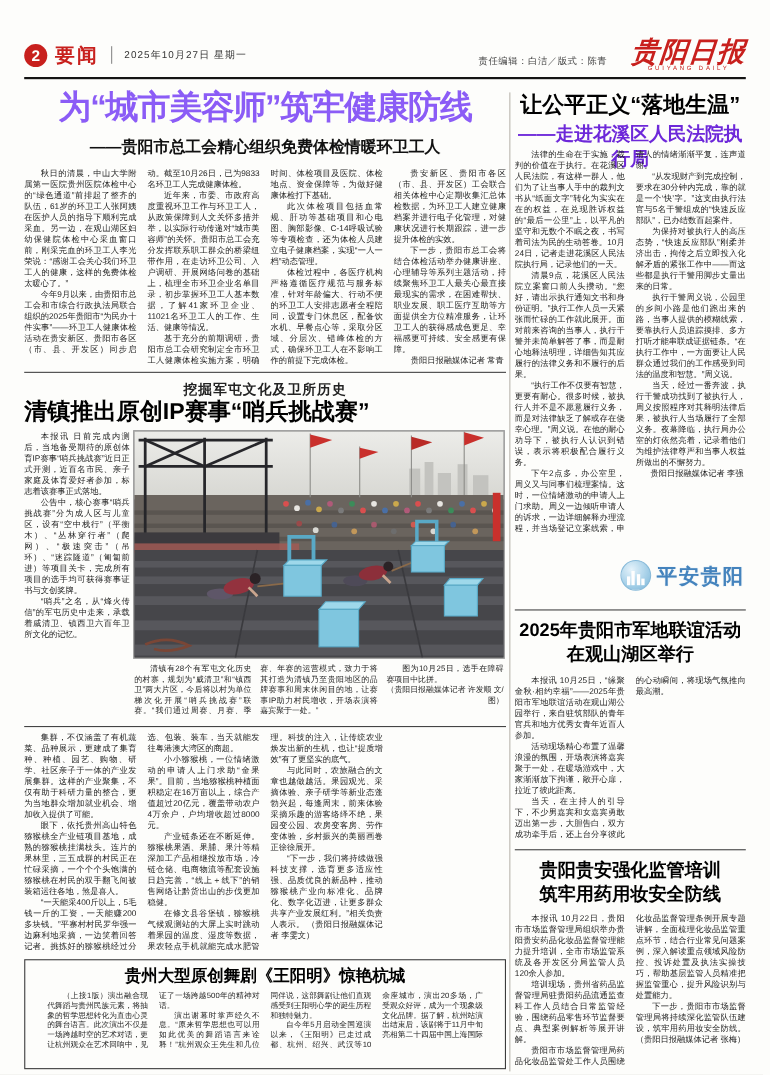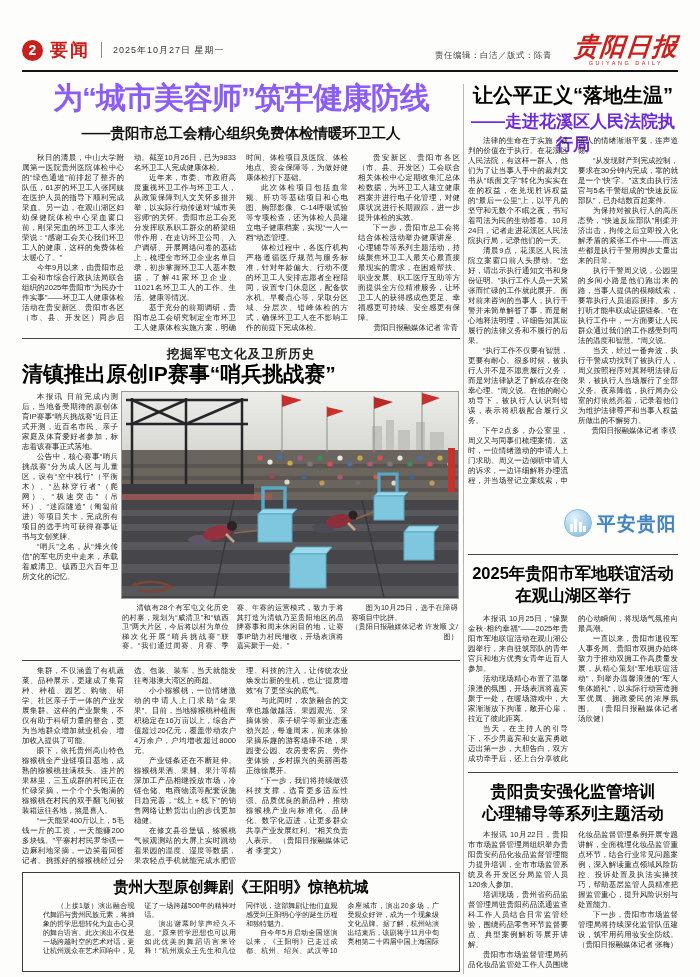--- a/index.html
+++ b/index.html
@@ -305,28 +305,27 @@
   <div class="hrule" style="left:468px;top:554px;width:210px;"></div>
 
   <div id="liaison-title" class="two-line-title">
     <div>2025年贵阳市军地联谊活动</div>
     <div>在观山湖区举行</div>
   </div>
   <div id="liaison-body" class="body-sm col2">
       <p>本报讯 10月25日，“缘聚金秋·相约幸福”——2025年贵阳市军地联谊活动在观山湖公园举行，来自驻筑部队的青年官兵和地方优秀女青年近百人参加。</p>
       <p>活动现场精心布置了温馨浪漫的氛围，开场表演将嘉宾聚于一处，在暖场游戏中，大家渐渐放下拘谨，敞开心扉，拉近了彼此距离。</p>
       <p>当天，在主持人的引导下，不少男嘉宾和女嘉宾勇敢迈出第一步，大胆告白，双方成功牵手后，还上台分享彼此的心动瞬间，将现场气氛推向最高潮。</p>
-      <p>一直以来，贵阳市退役军人事务局、贵阳市双拥办始终致力于推动双拥工作高质量发展，从精心策划“军地联谊活动”，到举办温馨浪漫的“军人集体婚礼”，以实际行动营造拥军优属、拥政爱民的浓厚氛围。 （贵阳日报融媒体记者 汤欣健）</p>
     </div>
 
   <div class="hrule" style="left:468px;top:772px;width:210px;"></div>
 
   <div id="reg-title" class="two-line-title">
     <div>贵阳贵安强化监管培训</div>
-    <div>心理辅导等系列主题活动</div>
+    <div>筑牢用药用妆安全防线</div>
   </div>
   <div id="reg-body" class="body-sm col2">
       <p>本报讯 10月22日，贵阳市市场监督管理局组织举办贵阳贵安药品化妆品监督管理能力提升培训，全市市场监管系统及各开发区分局监管人员120余人参加。</p>
       <p>培训现场，贵州省药品监督管理局驻贵阳药品流通监查科工作人员结合日常监管经验，围绕药品零售环节监督要点、典型案例解析等展开讲解。</p>
       <p>贵阳市市场监督管理局药品化妆品监管处工作人员围绕化妆品监督管理条例开展专题讲解，全面梳理化妆品监管重点环节，结合行业常见问题案例，深入解读重点领域风险防控、投诉处置及执法实操技巧，帮助基层监管人员精准把握监管重心，提升风险识别与处置能力。</p>
       <p>下一步，贵阳市市场监督管理局将持续深化监管队伍建设，筑牢用药用妆安全防线。 （贵阳日报融媒体记者 张梅）</p>
     </div>
 
 </div>
 

